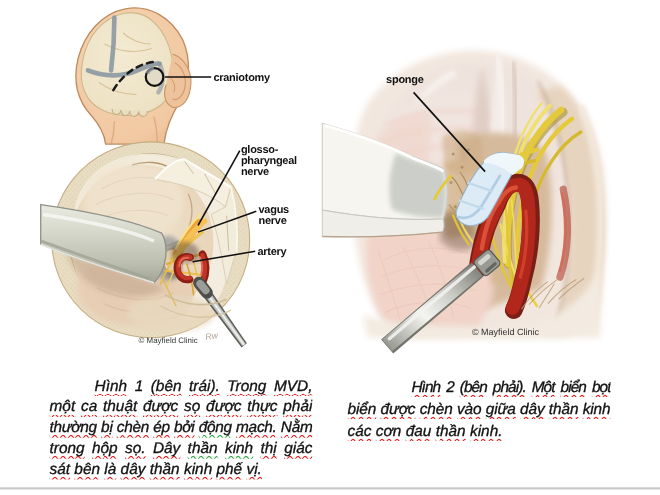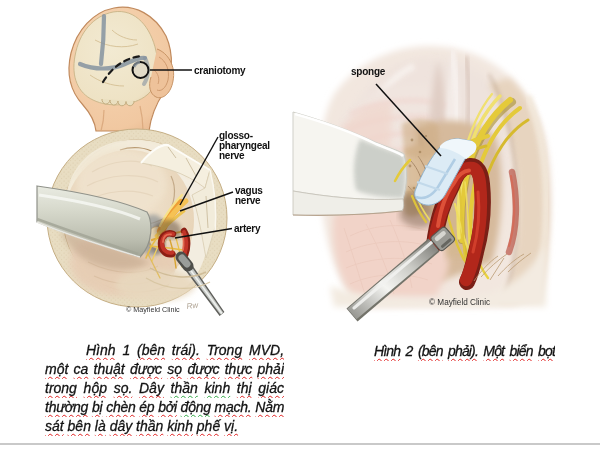--- a/index.html
+++ b/index.html
@@ -325,20 +325,22 @@
   <text x="429" y="304.5" font-size="8.2" fill="#333333">© Mayfield Clinic</text>
 
   <line x1="376" y1="84" x2="441" y2="156" stroke="#111" stroke-width="1.5"></line>
   <text x="351" y="75" font-size="10" font-weight="bold" fill="#111" letter-spacing="-0.25">sponge</text>
 </g>
 </svg>
 
 <div class="cap" id="capL" style="left:45px;top:341px;width:239px;">
   <div><span class="n" style="display:inline-block;width:41px;"></span><span>Hình</span> <span class="n">1</span> <span>(bên</span> <span>trái).</span> <span>Trong</span> <span>MVD,</span></div>
   <div><span>một</span> <span>ca</span> <span>thuật</span> <span>được</span> <span>sọ</span> <span>được</span> <span>thực</span> <span>phải</span></div>
+  <div style="letter-spacing:-0.25px"><span>thường</span> <span>bị</span> <span>chèn</span> <span>ép</span> <span>bởi</span> <span class="g">động</span> <span>mạch.</span> <span>Nằm</span></div>
   <div><span>trong</span> <span>hộp</span> <span>sọ.</span> <span>Dây</span> <span class="g">thần</span> <span class="g">kinh</span> <span>thị</span> <span>giác</span></div>
-  <div style="letter-spacing:-0.25px"><span>thường</span> <span>bị</span> <span>chèn</span> <span>ép</span> <span>bởi</span> <span class="g">động</span> <span>mạch.</span> <span>Nằm</span></div>
   <div class="last"><span>sát</span> <span>bên</span> <span>là</span> <span>dây</span> <span>thần</span> <span>kinh</span> <span>phế</span> <span>vị.</span></div>
 </div>
 <div class="cap" id="capR" style="left:316px;top:341px;width:239px;">
   <div style="letter-spacing:-0.85px"><span class="n" style="display:inline-block;width:58px;"></span><span>Hình</span> <span class="n">2</span> <span>(bên</span> <span>phải).</span> <span>Một</span> <span>biển</span> <span>bọt</span></div>
+  <div style="letter-spacing:-0.12px"><span>biển</span> <span>được</span> <span>chèn</span> <span>vào</span> <span>giữa</span> <span>dây</span> <span>thần</span> <span>kinh</span></div>
+  <div class="last"><span>các</span> <span>cơn</span> <span>đau</span> <span>thần</span> <span>kinh.</span></div>
 </div>
 <div id="rule"></div>
 
 </body></html>

